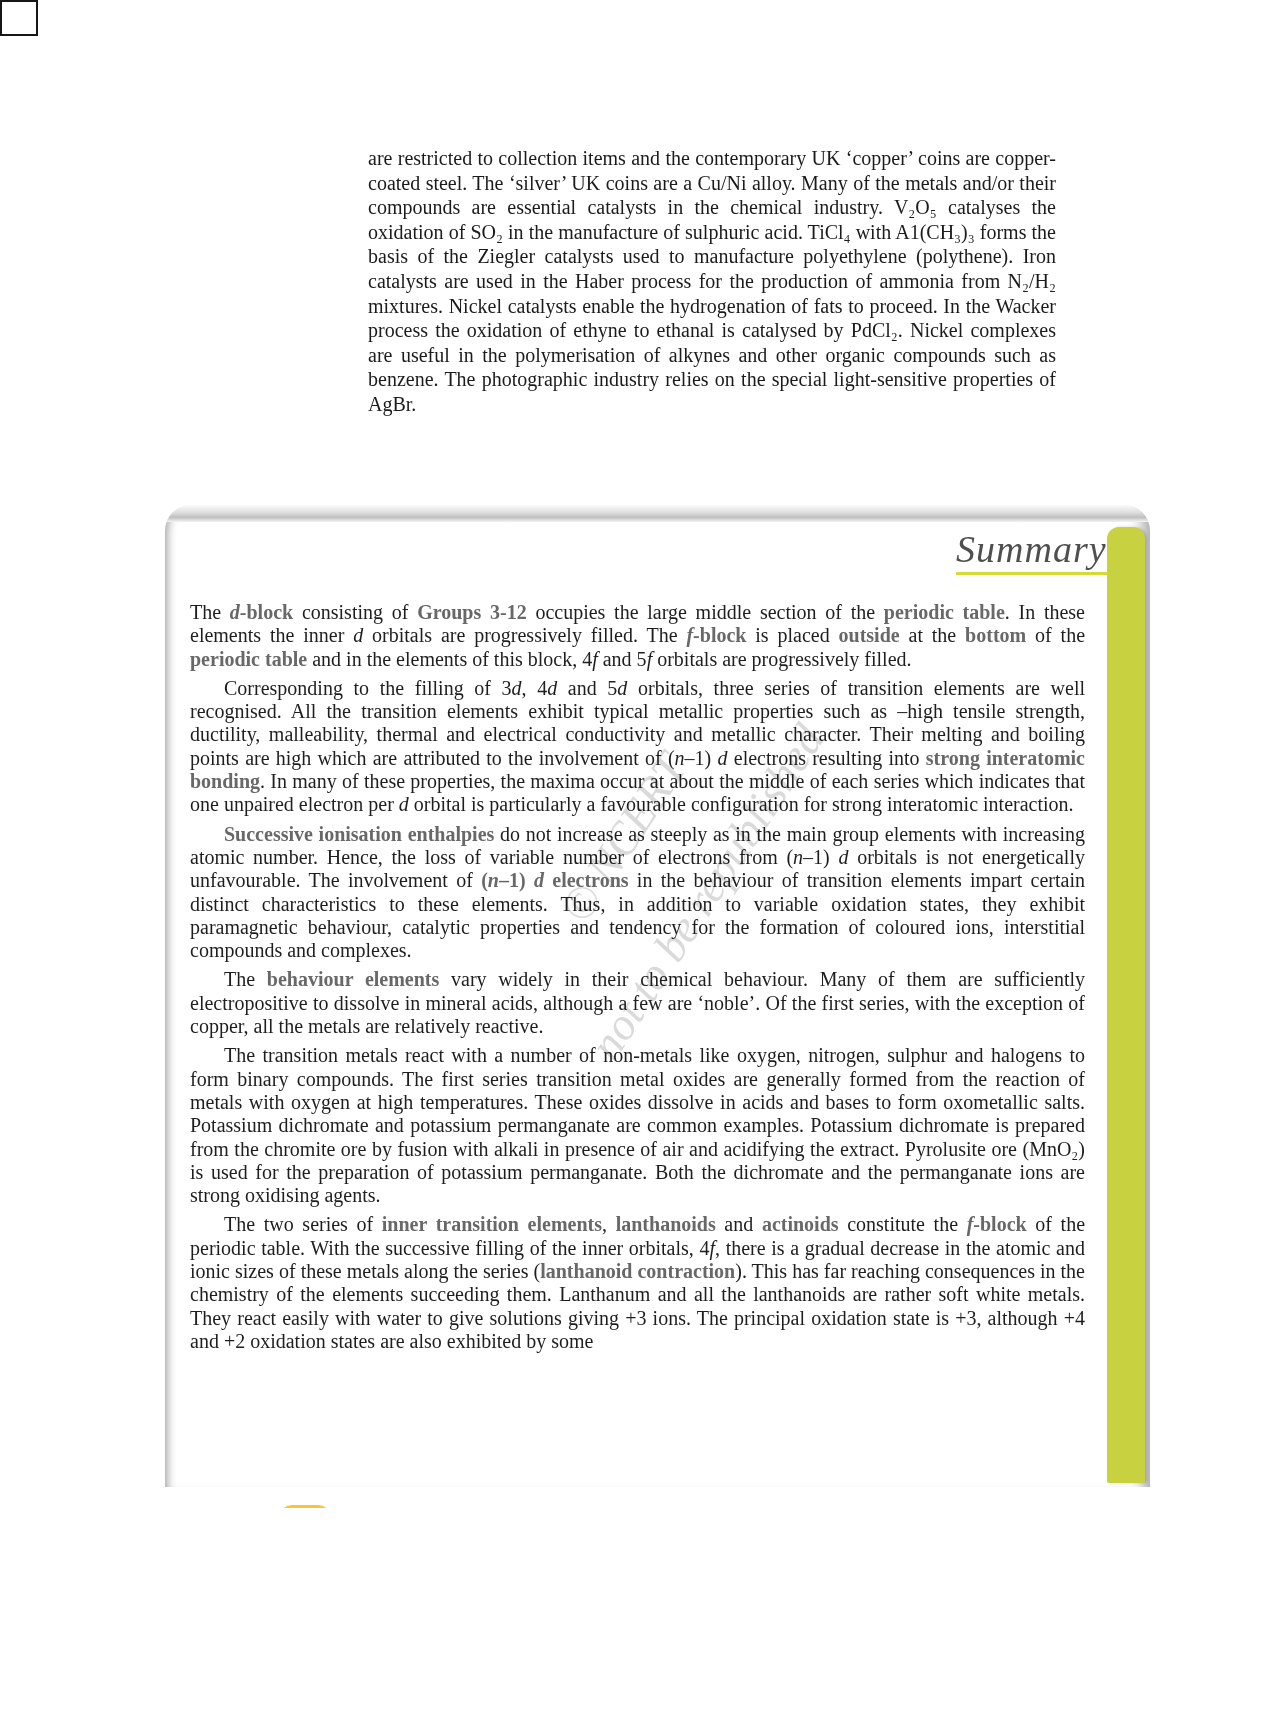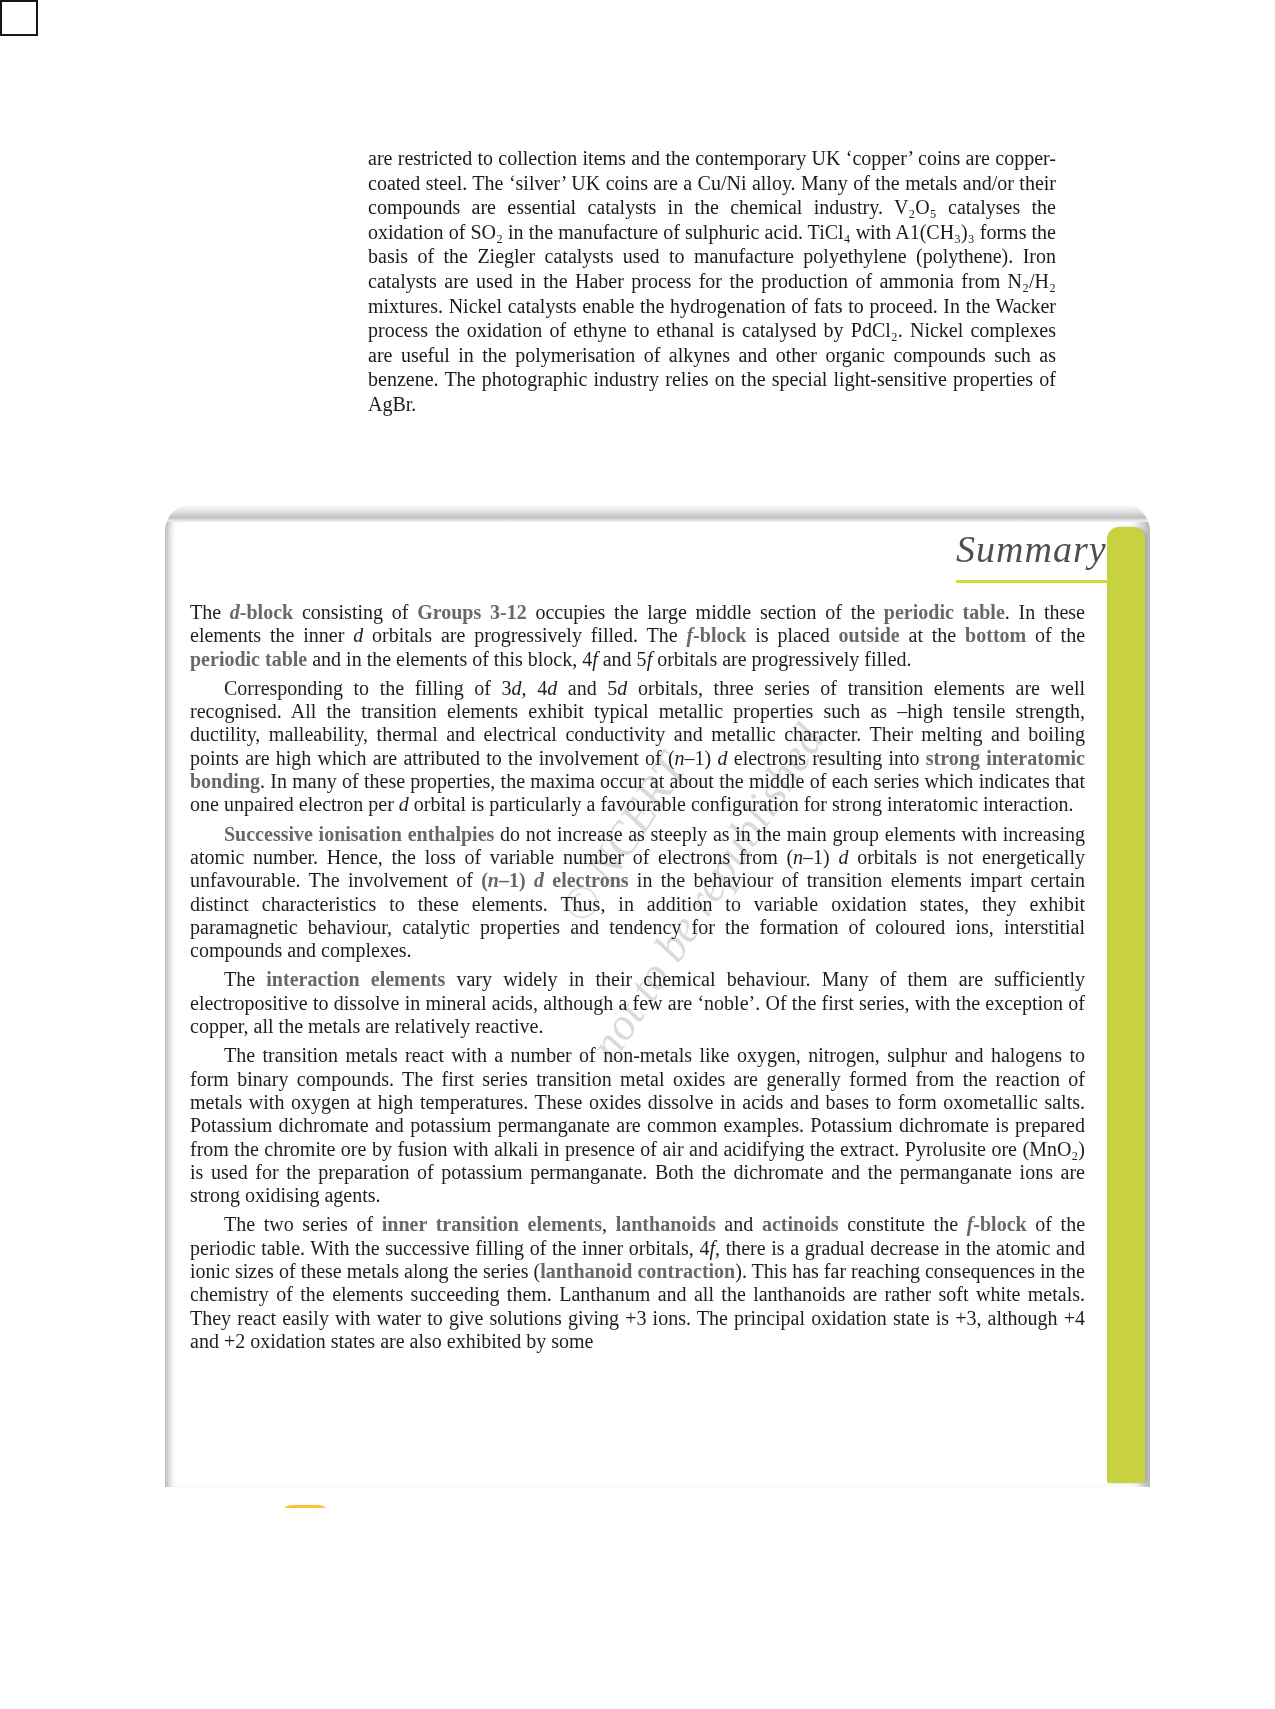--- a/index.html
+++ b/index.html
@@ -40,21 +40,21 @@
   .watermark {
     position:absolute; left:250px; top:120px; width:500px; height:480px;
     display:flex; flex-direction:column; align-items:center; justify-content:center;
     gap:46px; transform:rotate(-57deg); color:#bdbdbd; opacity:.55;
     font-size:46px; font-style:italic; white-space:nowrap;
   }
 
   .summary-title {
     position:absolute; top:22px; left:791px; width:152px; margin:0;
     font-size:38px; font-style:italic; font-weight:500; color:#4f4f4f;
-    letter-spacing:1px; padding-bottom:9px; border-bottom:3px solid #d5da3a;
+    letter-spacing:1px; padding-bottom:1px; border-bottom:3px solid #d5da3a;
   }
 
   .summary-body {
     position:absolute; left:25px; top:96px; width:895px;
     font-size:20px; line-height:23.3px; text-align:justify; color:#1e1e1e;
   }
   .summary-body p { margin:0 0 6px 0; }
   .summary-body p + p { text-indent:34px; }
   .summary-body b { color:#686868; }
 
@@ -84,21 +84,21 @@
       <span>© NCERT</span>
       <span>not to be republished</span>
     </div>
 
     <h2 class="summary-title">Summary</h2>
 
     <div class="summary-body">
       <p>The <b><i>d</i>-block</b> consisting of <b>Groups 3-12</b> occupies the large middle section of the <b>periodic table</b>. In these elements the inner <i>d</i> orbitals are progressively filled. The <b><i>f</i>-block</b> is placed <b>outside</b> at the <b>bottom</b> of the <b>periodic table</b> and in the elements of this block, 4<i>f</i> and 5<i>f</i> orbitals are progressively filled.</p>
       <p>Corresponding to the filling of 3<i>d</i>, 4<i>d</i> and 5<i>d</i> orbitals, three series of transition elements are well recognised. All the transition elements exhibit typical metallic properties such as –high tensile strength, ductility, malleability, thermal and electrical conductivity and metallic character. Their melting and boiling points are high which are attributed to the involvement of (<i>n</i>–1) <i>d</i> electrons resulting into <b>strong interatomic bonding</b>. In many of these properties, the maxima occur at about the middle of each series which indicates that one unpaired electron per <i>d</i> orbital is particularly a favourable configuration for strong interatomic interaction.</p>
       <p><b>Successive ionisation enthalpies</b> do not increase as steeply as in the main group elements with increasing atomic number. Hence, the loss of variable number of electrons from (<i>n</i>–1) <i>d</i> orbitals is not energetically unfavourable. The involvement of <b>(<i>n</i>–1) <i>d</i> electrons</b> in the behaviour of transition elements impart certain distinct characteristics to these elements. Thus, in addition to variable oxidation states, they exhibit paramagnetic behaviour, catalytic properties and tendency for the formation of coloured ions, interstitial compounds and complexes.</p>
-      <p>The <b>interaction elements</b> vary widely in their chemical behaviour. Many of them are sufficiently electropositive to dissolve in mineral acids, although a few are ‘noble’. Of the first series, with the exception of copper, all the metals are relatively reactive.</p>
+      <p>The <b>behaviour elements</b> vary widely in their chemical behaviour. Many of them are sufficiently electropositive to dissolve in mineral acids, although a few are ‘noble’. Of the first series, with the exception of copper, all the metals are relatively reactive.</p>
       <p>The transition metals react with a number of non-metals like oxygen, nitrogen, sulphur and halogens to form binary compounds. The first series transition metal oxides are generally formed from the reaction of metals with oxygen at high temperatures. These oxides dissolve in acids and bases to form oxometallic salts. Potassium dichromate and potassium permanganate are common examples. Potassium dichromate is prepared from the chromite ore by fusion with alkali in presence of air and acidifying the extract. Pyrolusite ore (MnO₂) is used for the preparation of potassium permanganate. Both the dichromate and the permanganate ions are strong oxidising agents.</p>
       <p>The two series of <b>inner transition elements</b>, <b>lanthanoids</b> and <b>actinoids</b> constitute the <b><i>f</i>-block</b> of the periodic table. With the successive filling of the inner orbitals, 4<i>f</i>, there is a gradual decrease in the atomic and ionic sizes of these metals along the series (<b>lanthanoid contraction</b>). This has far reaching consequences in the chemistry of the elements succeeding them. Lanthanum and all the lanthanoids are rather soft white metals. They react easily with water to give solutions giving +3 ions. The principal oxidation state is +3, although +4 and +2 oxidation states are also exhibited by some</p>
     </div>
   </section>
 
   <div class="footer-rule"></div>
   <span class="book-title">Chemistry</span>
   <span class="page-badge">240</span>
   <div class="year">2020-21</div>
 

